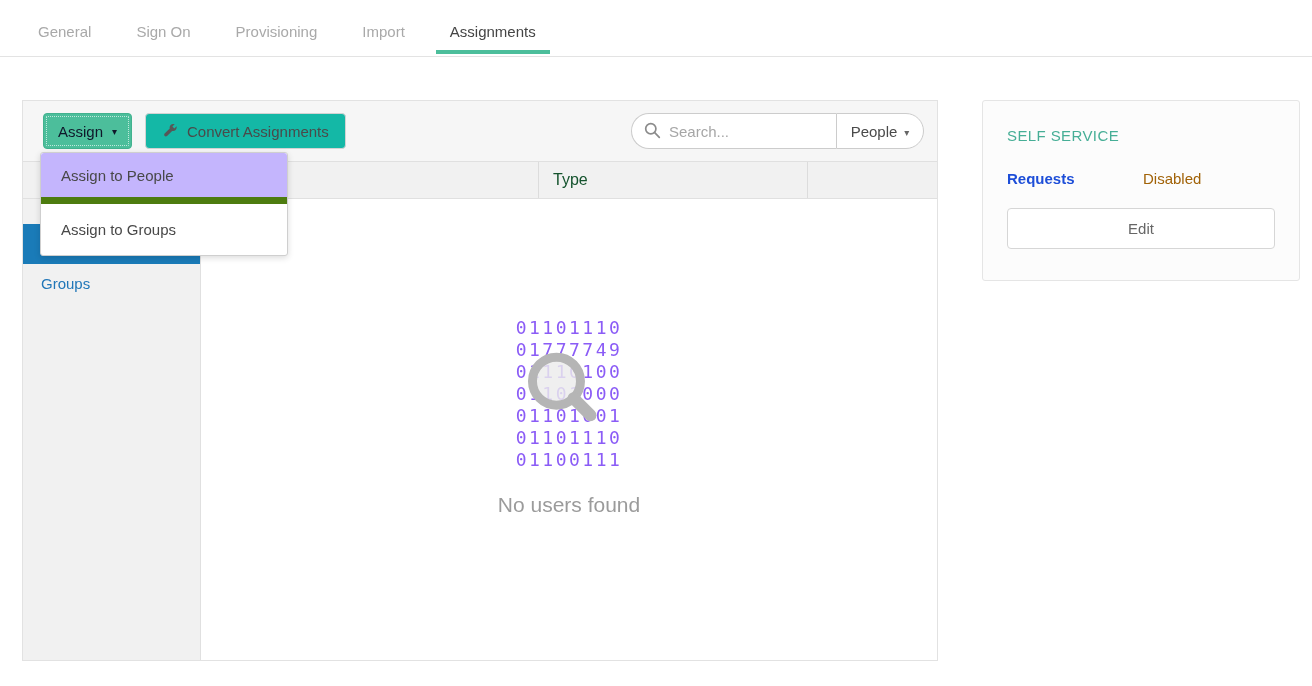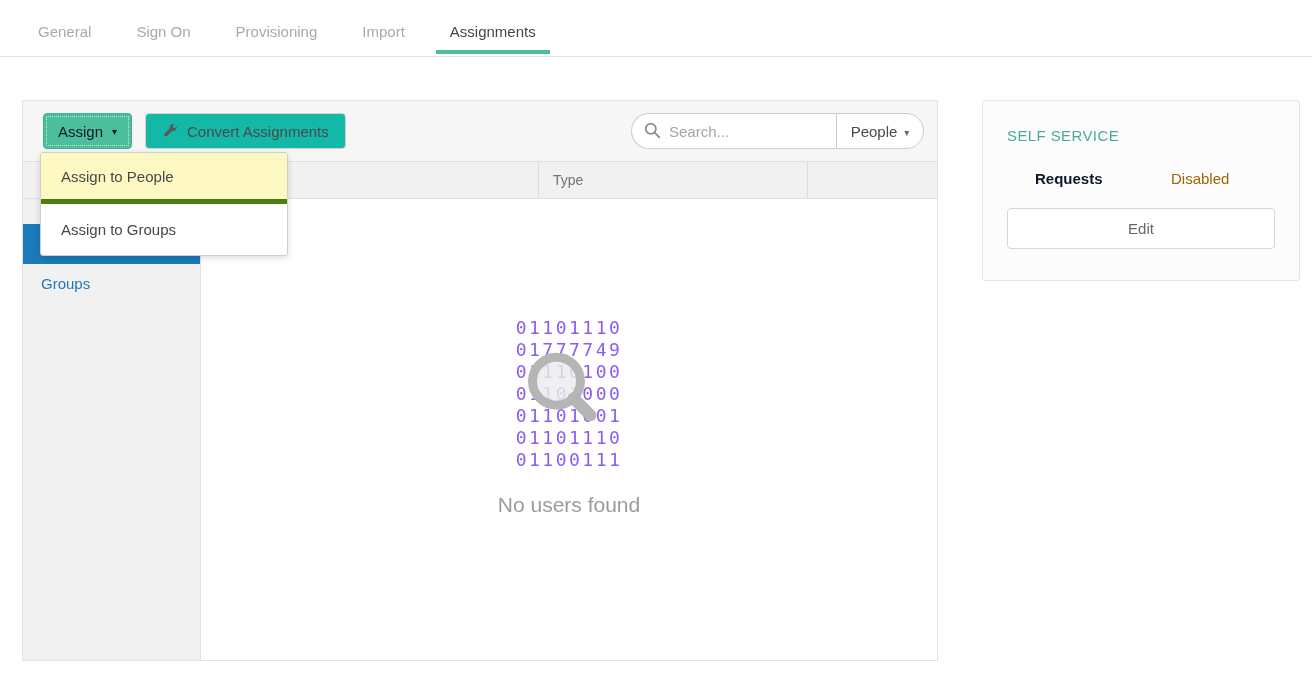--- a/index.html
+++ b/index.html
@@ -34,21 +34,21 @@
   .search-box input::placeholder { color:#a6a6a6; }
   .search-icon { position:absolute; left:13px; top:9px; }
   .filter-select { width:88px; height:36px; border:1px solid #cccccc;
          border-radius:0 18px 18px 0; background:#fff; display:flex; align-items:center;
          justify-content:center; gap:7px; font-size:15px; color:#4a4a4a; cursor:pointer; }
   .filter-select .caret { font-size:10px; color:#666; position:relative; top:1px; }
 
   
   .table-header { display:flex; height:38px; background:#f1f1f1;
          border-top:1px solid #e0e0e0; border-bottom:1px solid #e0e0e0; }
-  .th { font-size:14px; color:#737373; display:flex; align-items:center; padding-left:14px; }
+  .th { font-size:16px; color:#14532d; display:flex; align-items:center; padding-left:14px; }
   .th-1 { width:515px; }
   .th-2 { width:269px; border-left:1px solid #dcdcdc; }
   .th-3 { flex:1; border-left:1px solid #dcdcdc; }
 
   
   .panel-body { display:flex; height:461px; }
   .side-filter { width:178px; background:#f1f1f1; border-right:1px solid #e0e0e0; }
   .side-item { height:40px; line-height:40px; padding-left:18px; font-size:15px;
          color:#2177b8; cursor:pointer; }
   .side-item.selected { background:#1A7BB8; color:#ffffff; margin-top:25px; }
@@ -60,29 +60,29 @@
          letter-spacing:2.5px; color:#8b5cf6; white-space:pre; }
   .magnifier { position:absolute; left:50%; top:50%; transform:translate(-56%,-54%); }
   .empty-msg { margin-top:22px; font-size:21px; color:#9b9b9b; }
 
   
   .assign-menu { position:absolute; left:40px; top:152px; width:248px; background:#ffffff;
          border:1px solid #cfcfcf; border-radius:3px; box-shadow:0 2px 6px rgba(0,0,0,.14);
          z-index:10; }
   .assign-menu .menu-item { height:51px; display:flex; align-items:center; padding-left:20px;
          font-size:15px; color:#484848; cursor:pointer; }
-  .assign-menu .menu-item.first { background:#fef9c3; border-bottom:5px solid #4d7c0f;
+  .assign-menu .menu-item.first { background:#c4b5fd; border-bottom:7px solid #4d7c0f;
          border-radius:3px 3px 0 0; }
 
   
   .panel-self { position:absolute; left:982px; top:100px; width:318px; height:181px;
          border:1px solid #e5e5e5; border-radius:3px; background:#fcfcfc; padding:26px 24px 20px; }
   .ss-title { font-size:15px; color:#46AE96; letter-spacing:.4px; }
   .ss-row { display:flex; margin-top:26px; font-size:15px; }
-  .ss-label { width:136px; color:#0f172a; font-weight:bold;margin-left:28px; }
+  .ss-label { width:136px; color:#1d4ed8; font-weight:bold; }
   .ss-value { color:#a16207; }
   .btn-edit { margin-top:21px; width:100%; height:41px; background:#ffffff;
          border:1px solid #d6d6d6; border-radius:4px; font-size:15px; color:#666;
          cursor:pointer; font-family:"Liberation Sans", sans-serif; }
 </style>
 </head>
 <body>
 
 <div class="tabbar">
   <div class="tab">General</div>

